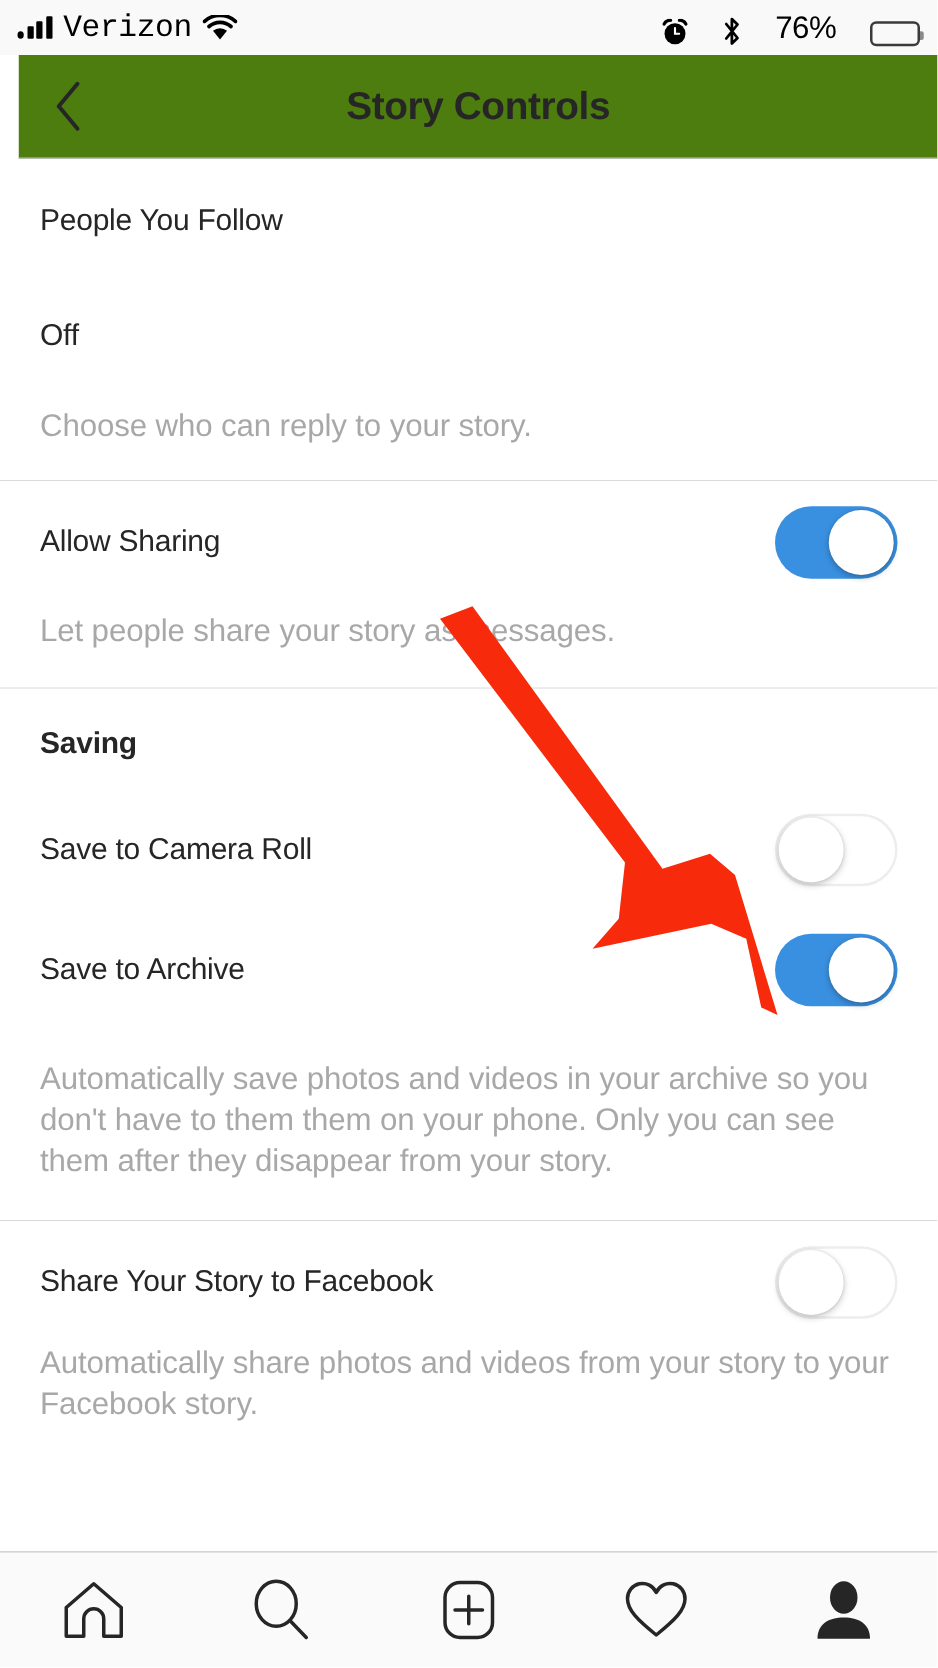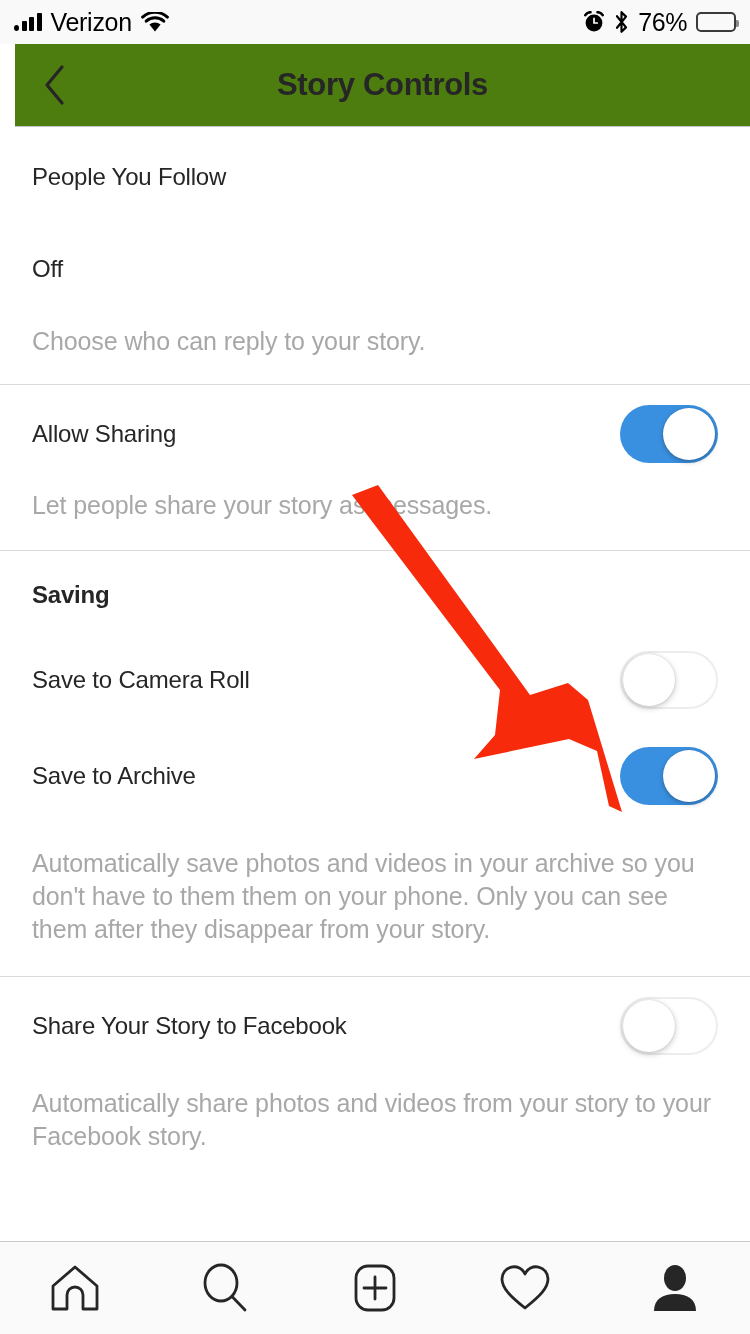--- a/index.html
+++ b/index.html
@@ -45,36 +45,37 @@
   }
   .signal-bars i:nth-child(1) { height: 6px; border-radius: 50%; width:5px; }
   .signal-bars i:nth-child(2) { height: 10px; }
   .signal-bars i:nth-child(3) { height: 14px; }
   .signal-bars i:nth-child(4) { height: 18px; }
   .carrier {
     font-size: 25px;
     color: #000;
     letter-spacing: -0.3px;
     line-height: 1;
+    font-family: Liberation Mono, monospace;
   }
   .status-center {
     position: absolute;
     left: 0; right: 0;
     text-align: center;
     font-size: 25px;
     font-weight: 600;
     color: #000;
     letter-spacing: -0.2px;
     pointer-events: none;
   }
   .status-right {
     margin-left: auto;
     display: flex;
-    align-items: center;
-    gap: 9px;
+    align-items: flex-end;
+    gap: 27px;
     z-index: 2;
   }
   .batt-pct {
     font-size: 25px;
     color: #000;
     letter-spacing: -0.4px;
   }
   .battery {
     position: relative;
     width: 40px;
@@ -324,21 +325,21 @@
     <div class="desc" style="margin-top:38px;">Automatically save photos and videos in your archive so you don't have to them them on your phone. Only you can see them after they disappear from your story.</div>
   </div>
 
   <div class="section no-border" style="padding-top:16px;padding-bottom:26px;">
     <div class="row" style="min-height:66px;">
       <span class="row-label">Share Your Story to Facebook</span>
       <span class="toggle off">
           <span class="knob"></span>
         </span>
     </div>
-    <div class="desc" style="margin-top:28px;">Automatically share photos and videos from your story to your Facebook story.</div>
+    <div class="desc" style="margin-top:15px;">Automatically share photos and videos from your story to your Facebook story.</div>
   </div>
 
 </div>
 
 <svg class="arrow-overlay" viewBox="0 0 750 1334">
   <g>
     <path d="M352,495
              L500,690
              L495,735
              L474,759

